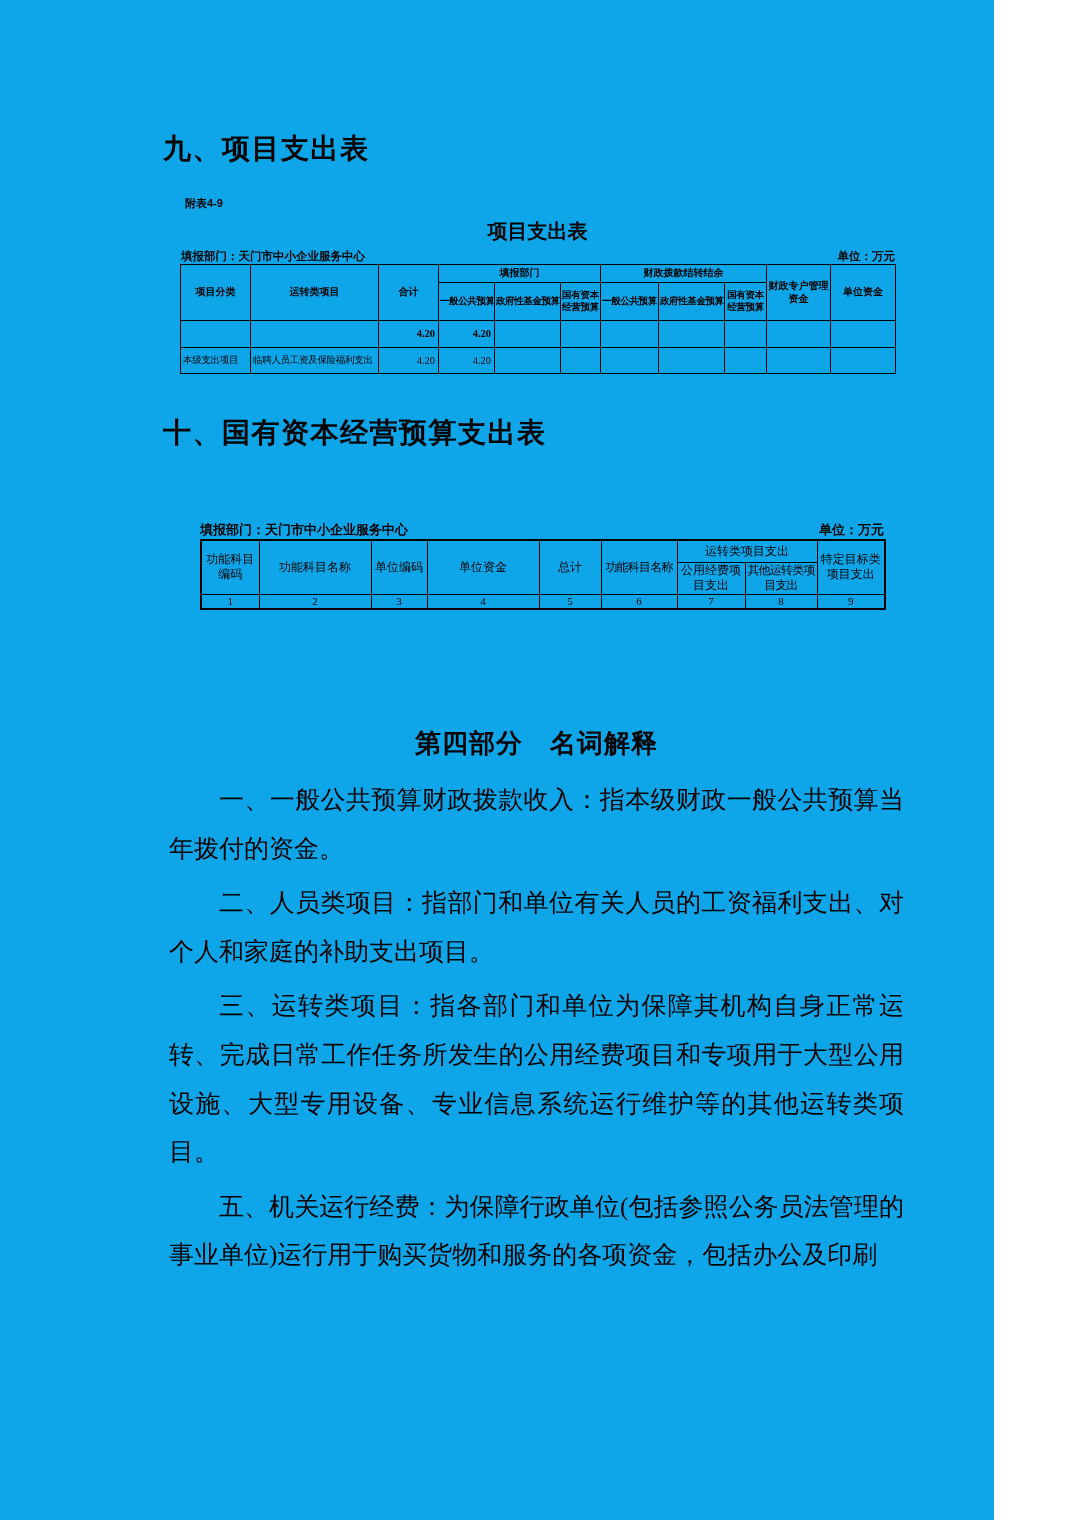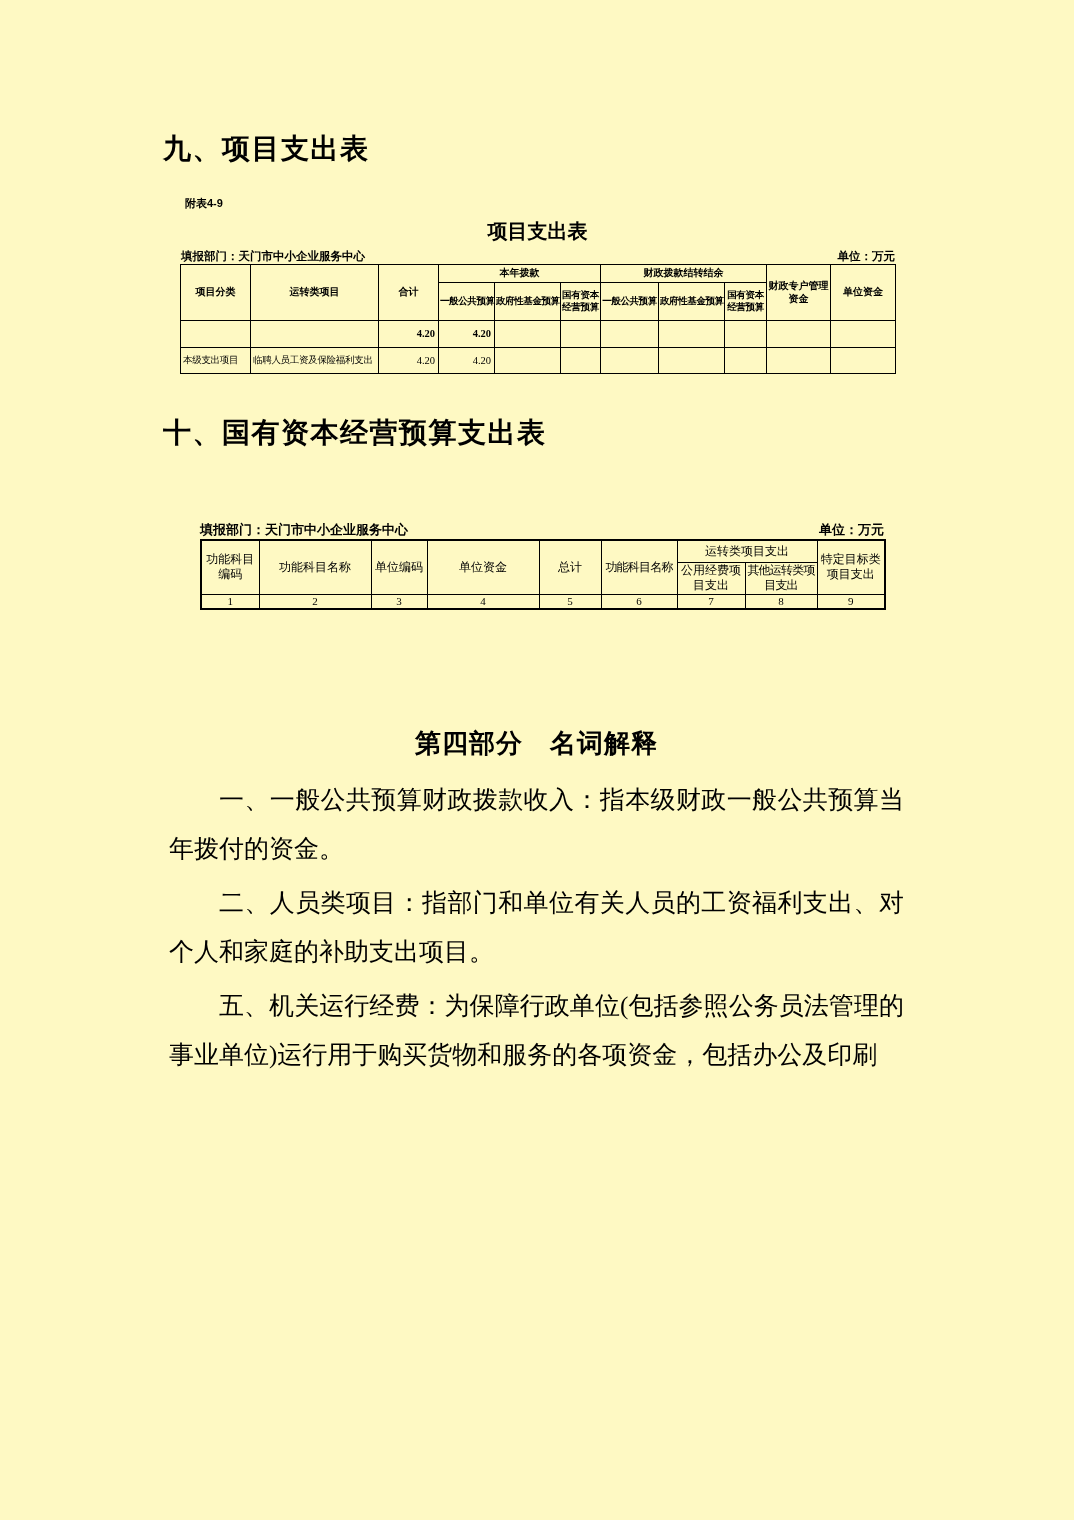--- a/index.html
+++ b/index.html
@@ -1,20 +1,20 @@
 <!DOCTYPE html>
 <html><head>
 <meta charset="utf-8">
 <style>
   html,body{margin:0;padding:0;background:#ffffff;}
   .page{
     position:relative;
-    width:1074px;
+    width:994px;
     height:1520px;
-    background:#fef9c3;
+    background:#0ea5e9;
     color:#000;
     font-family:"Liberation Serif","DejaVu Serif",serif;
     overflow:hidden;
   }
   
   .sec-heading{
     position:absolute;
     font-family:"Liberation Sans","DejaVu Sans",sans-serif;
     font-weight:bold;
     font-size:28px;
@@ -105,21 +105,21 @@
         <col style="width:66px">
         <col style="width:42px">
       <col style="width:64px">
         <col style="width:65px">
     </colgroup>
     <tbody>
         <tr style="height:18px">
       <td rowspan="2" class="hd">项目分类</td>
       <td rowspan="2" class="hd">运转类项目</td>
       <td rowspan="2" class="hd">合计</td>
-      <td colspan="3" class="hd">本年拨款</td>
+      <td colspan="3" class="hd">填报部门</td>
       <td colspan="3" class="hd">财政拨款结转结余</td>
       <td rowspan="2" class="hd">财政专户管理资金</td>
       <td rowspan="2" class="hd">单位资金</td>
     </tr>
     <tr style="height:38px">
       <td class="hd sub">一般公共预算</td>
       <td class="hd sub">政府性基金预算</td>
       <td class="hd subwrap">国有资本经营预算</td>
       <td class="hd sub">一般公共预算</td>
       <td class="hd sub">政府性基金预算</td>
@@ -200,16 +200,17 @@
       <td>9</td>
     </tr>
   </tbody>
     </table>
 
   <div id="p4-title">第四部分　名词解释</div>
 
   <div class="paras">
     <p>一、一般公共预算财政拨款收入：指本级财政一般公共预算当年拨付的资金。</p>
     <p>二、人员类项目：指部门和单位有关人员的工资福利支出、对个人和家庭的补助支出项目。</p>
+    <p>三、运转类项目：指各部门和单位为保障其机构自身正常运转、完成日常工作任务所发生的公用经费项目和专项用于大型公用设施、大型专用设备、专业信息系统运行维护等的其他运转类项目。</p>
     <p>五、机关运行经费：为保障行政单位(包括参照公务员法管理的事业单位)运行用于购买货物和服务的各项资金，包括办公及印刷</p>
   </div>
 
 </div>
 
 </body></html>

